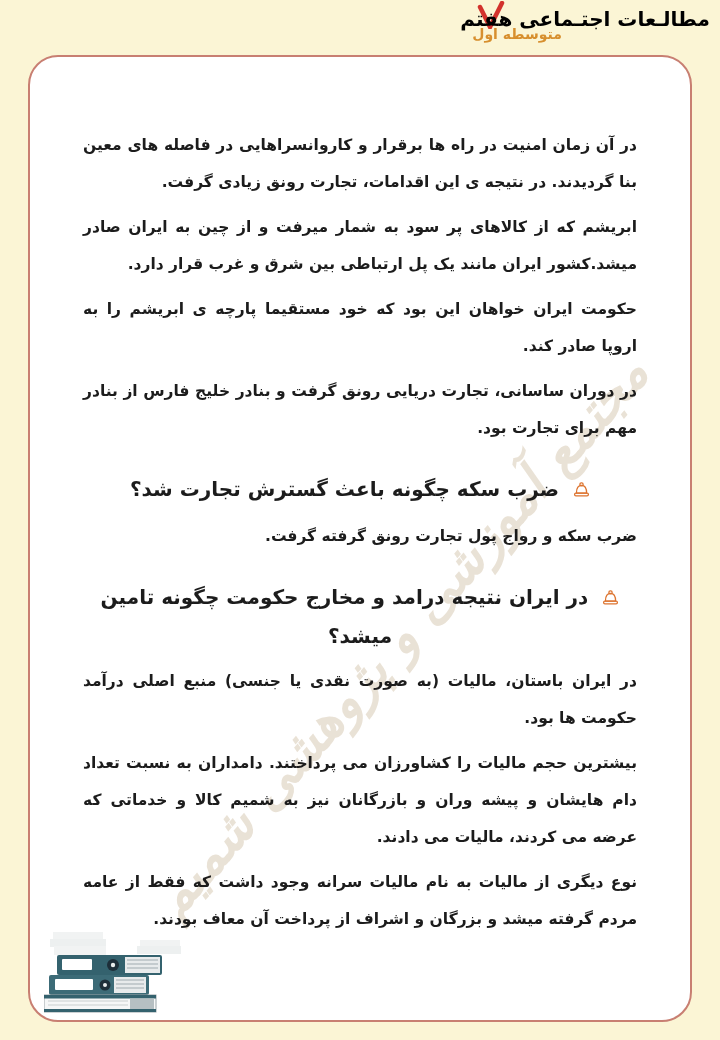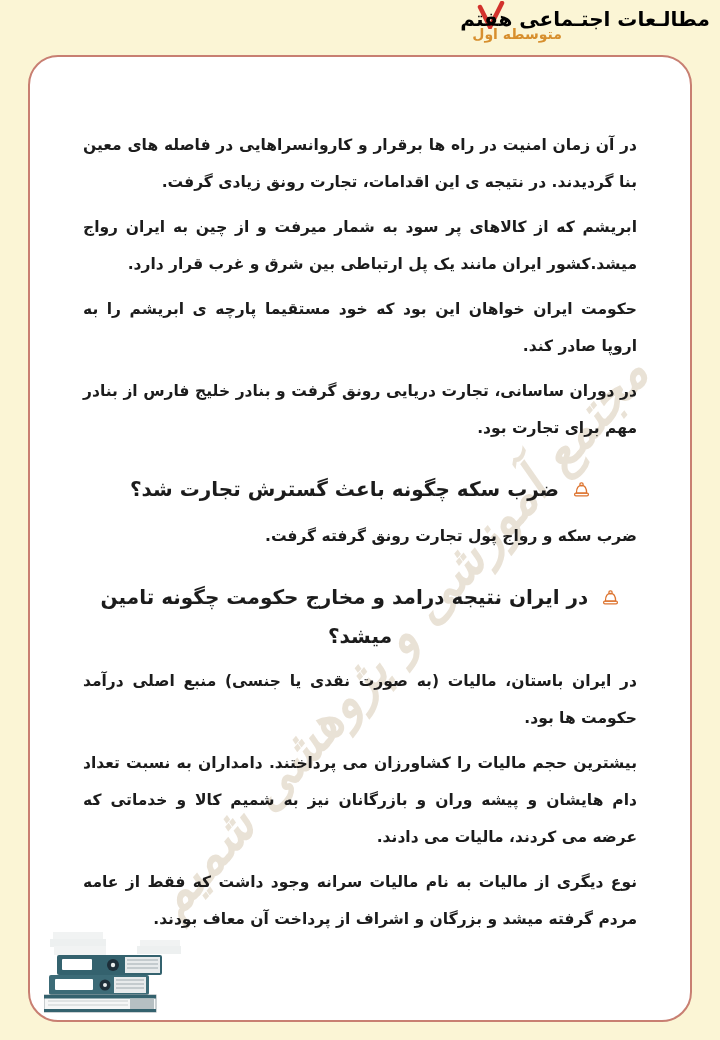--- a/index.html
+++ b/index.html
@@ -49,21 +49,21 @@
     </span>
     <span class="logo-title">مطالـعات اجتـماعی هفتم</span>
     <span class="logo-sub">متوسطه اول</span>
   </span>
 </header>
 
 <div class="card">
   <div class="watermark">مجتمع آموزشی و پژوهشی شمیم</div>
   <main class="doc">
       <p class="para">در آن زمان امنیت در راه ها برقرار و کاروانسراهایی در فاصله های معین بنا گردیدند. در نتیجه ی این اقدامات، تجارت رونق زیادی گرفت.</p>
-      <p class="para">ابریشم که از کالاهای پر سود به شمار میرفت و از چین به ایران رواج میشد.کشور ایران مانند یک پل ارتباطی بین شرق و غرب قرار دارد.</p>
+      <p class="para">ابریشم که از کالاهای پر سود به شمار میرفت و از چین به ایران صادر میشد.کشور ایران مانند یک پل ارتباطی بین شرق و غرب قرار دارد.</p>
       <p class="para">حکومت ایران خواهان این بود که خود مستقیما پارچه ی ابریشم را به اروپا صادر کند.</p>
       <p class="para">در دوران ساسانی، تجارت دریایی رونق گرفت و بنادر خلیج فارس از بنادر مهم برای تجارت بود.</p>
       <p class="heading"><span class="bell"><svg width="17" height="16" viewBox="0 0 17 16">
             <rect x="6.9" y="0.8" width="3.2" height="3" rx="1.4" fill="none" stroke="#dd7430" stroke-width="1.3"></rect>
             <path d="M3.4 11.2 C3.4 5.6 5.6 3.4 8.5 3.4 C11.4 3.4 13.6 5.6 13.6 11.2 Z" fill="none" stroke="#dd7430" stroke-width="1.3" stroke-linejoin="round"></path>
             <rect x="1.6" y="11.2" width="13.8" height="2.6" rx="1.3" fill="none" stroke="#dd7430" stroke-width="1.3"></rect>
           </svg></span><span>ضرب سکه چگونه باعث گسترش تجارت شد؟</span></p>
       <p class="para">ضرب سکه و رواج پول تجارت رونق گرفته گرفت.</p>
       <p class="heading"><span class="bell"><svg width="17" height="16" viewBox="0 0 17 16">
             <rect x="6.9" y="0.8" width="3.2" height="3" rx="1.4" fill="none" stroke="#dd7430" stroke-width="1.3"></rect>

